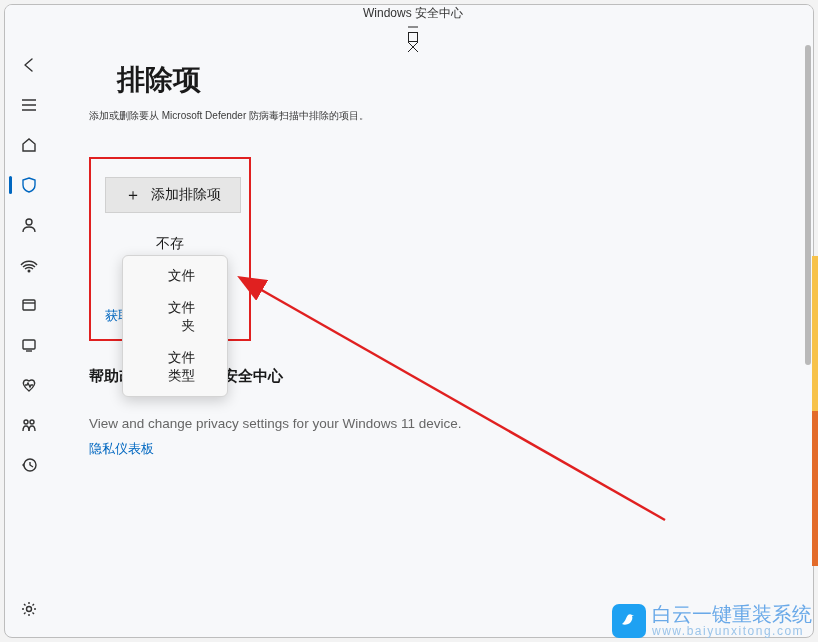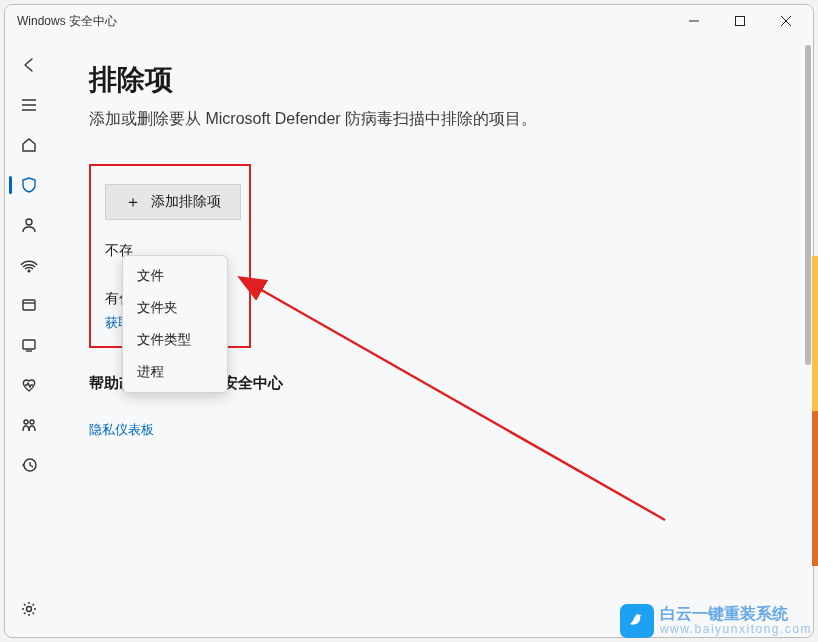--- a/index.html
+++ b/index.html
@@ -23,20 +23,21 @@
     overflow: hidden;
   }
   .titlebar {
     height: 32px;
     display: flex;
     align-items: center;
     padding: 0 4px 0 12px;
     background: #f7f8fa;
     font-size: 12px;
     color: #333;
+    flex-direction: column;
   }
   .titlebar .title { flex: 0 0 auto; }
   .titlebar .spacer { flex: 1; }
   .winbtn {
     width: 46px; height: 32px;
     display: flex; align-items: center; justify-content: center;
     color: #222;
     font-size: 10px;
   }
   .bodyrow { flex: 1; display: flex; overflow: hidden; }
@@ -69,23 +70,24 @@
     flex: 1;
     padding: 24px 40px 0 36px;
     position: relative;
     overflow-y: auto;
   }
   .content h1 {
     font-size: 28px;
     font-weight: 600;
     color: #1a1a1a;
     margin-bottom: 10px;
+    margin-left: 28px;
   }
   .content .desc {
-    font-size: 16px;
+    font-size: 10px;
     color: #3a3a3a;
     margin-bottom: 34px;
   }
   .hbox {
     border: 2px solid #e02020;
     padding: 18px 14px 14px 14px;
     width: 162px;
     position: relative;
     margin-bottom: 26px;
   }
@@ -99,20 +101,21 @@
     justify-content: center;
     gap: 10px;
     font-size: 14px;
     color: #1a1a1a;
   }
   .addbtn .plus { font-size: 16px; font-weight: 300; }
   .partialtext {
     margin-top: 22px;
     font-size: 14px;
     color: #1a1a1a;
+    text-align: center;
   }
   .partialtext.gap { margin-top: 30px; }
   .link {
     font-size: 13px;
     color: #0067c0;
     margin-top: 6px;
     display: block;
   }
   .dropdown {
     position: absolute;
@@ -120,23 +123,24 @@
     left: 117px;
     width: 106px;
     background: #f8f8f8;
     border: 1px solid #d4d4d4;
     border-radius: 6px;
     box-shadow: 0 4px 14px rgba(0,0,0,0.18);
     padding: 4px 0;
     z-index: 5;
   }
   .dropdown .ditem {
-    padding: 7px 14px;
+    padding: 7px 32px;
     font-size: 13.5px;
     color: #1a1a1a;
+    text-align: right;
   }
   .section {
     margin-bottom: 28px;
   }
   .section h3 {
     font-size: 15px;
     font-weight: 600;
     color: #1a1a1a;
     margin-bottom: 8px;
   }
@@ -182,22 +186,22 @@
     z-index: 25;
   }
   .watermark .logo {
     width: 34px; height: 34px;
     background: #1ea1f2;
     border-radius: 7px;
     display: flex; align-items: center; justify-content: center;
   }
   .watermark .txt {
     color: #6aa9e8;
-    font-size: 16px;
-    font-weight: 700;
+    font-size: 20px;
+    font-weight: 400;
     line-height: 1;
   }
   .watermark .sub {
     color: #9bc4e9;
     font-size: 12px;
     letter-spacing: 1.5px;
   }
   .icon { stroke: currentColor; fill: none; stroke-width: 1.4; }
 </style>
 </head>
@@ -317,30 +321,30 @@
         <div class="partialtext">不存</div>
         <div class="partialtext gap">有什</div>
         <a class="link">获取</a>
       </div>
 
       <div class="section">
         <h3>帮助改进 Windows 安全中心</h3>
       </div>
 
       <div class="section">
+        <p>View and change privacy settings for your Windows 11 device.</p>
         <a class="link">隐私仪表板</a>
       </div>
     </div>
   </div>
 
   <div class="dropdown">
     <div class="ditem">文件</div>
     <div class="ditem">文件夹</div>
     <div class="ditem">文件类型</div>
-    <div class="ditem">进程</div>
   </div>
 
   <div class="scrollbar-track">
     <div class="scrollbar-thumb"></div>
   </div>
 
 </div>
 
 <svg class="annot-arrow" width="818" height="642">
   <defs>

